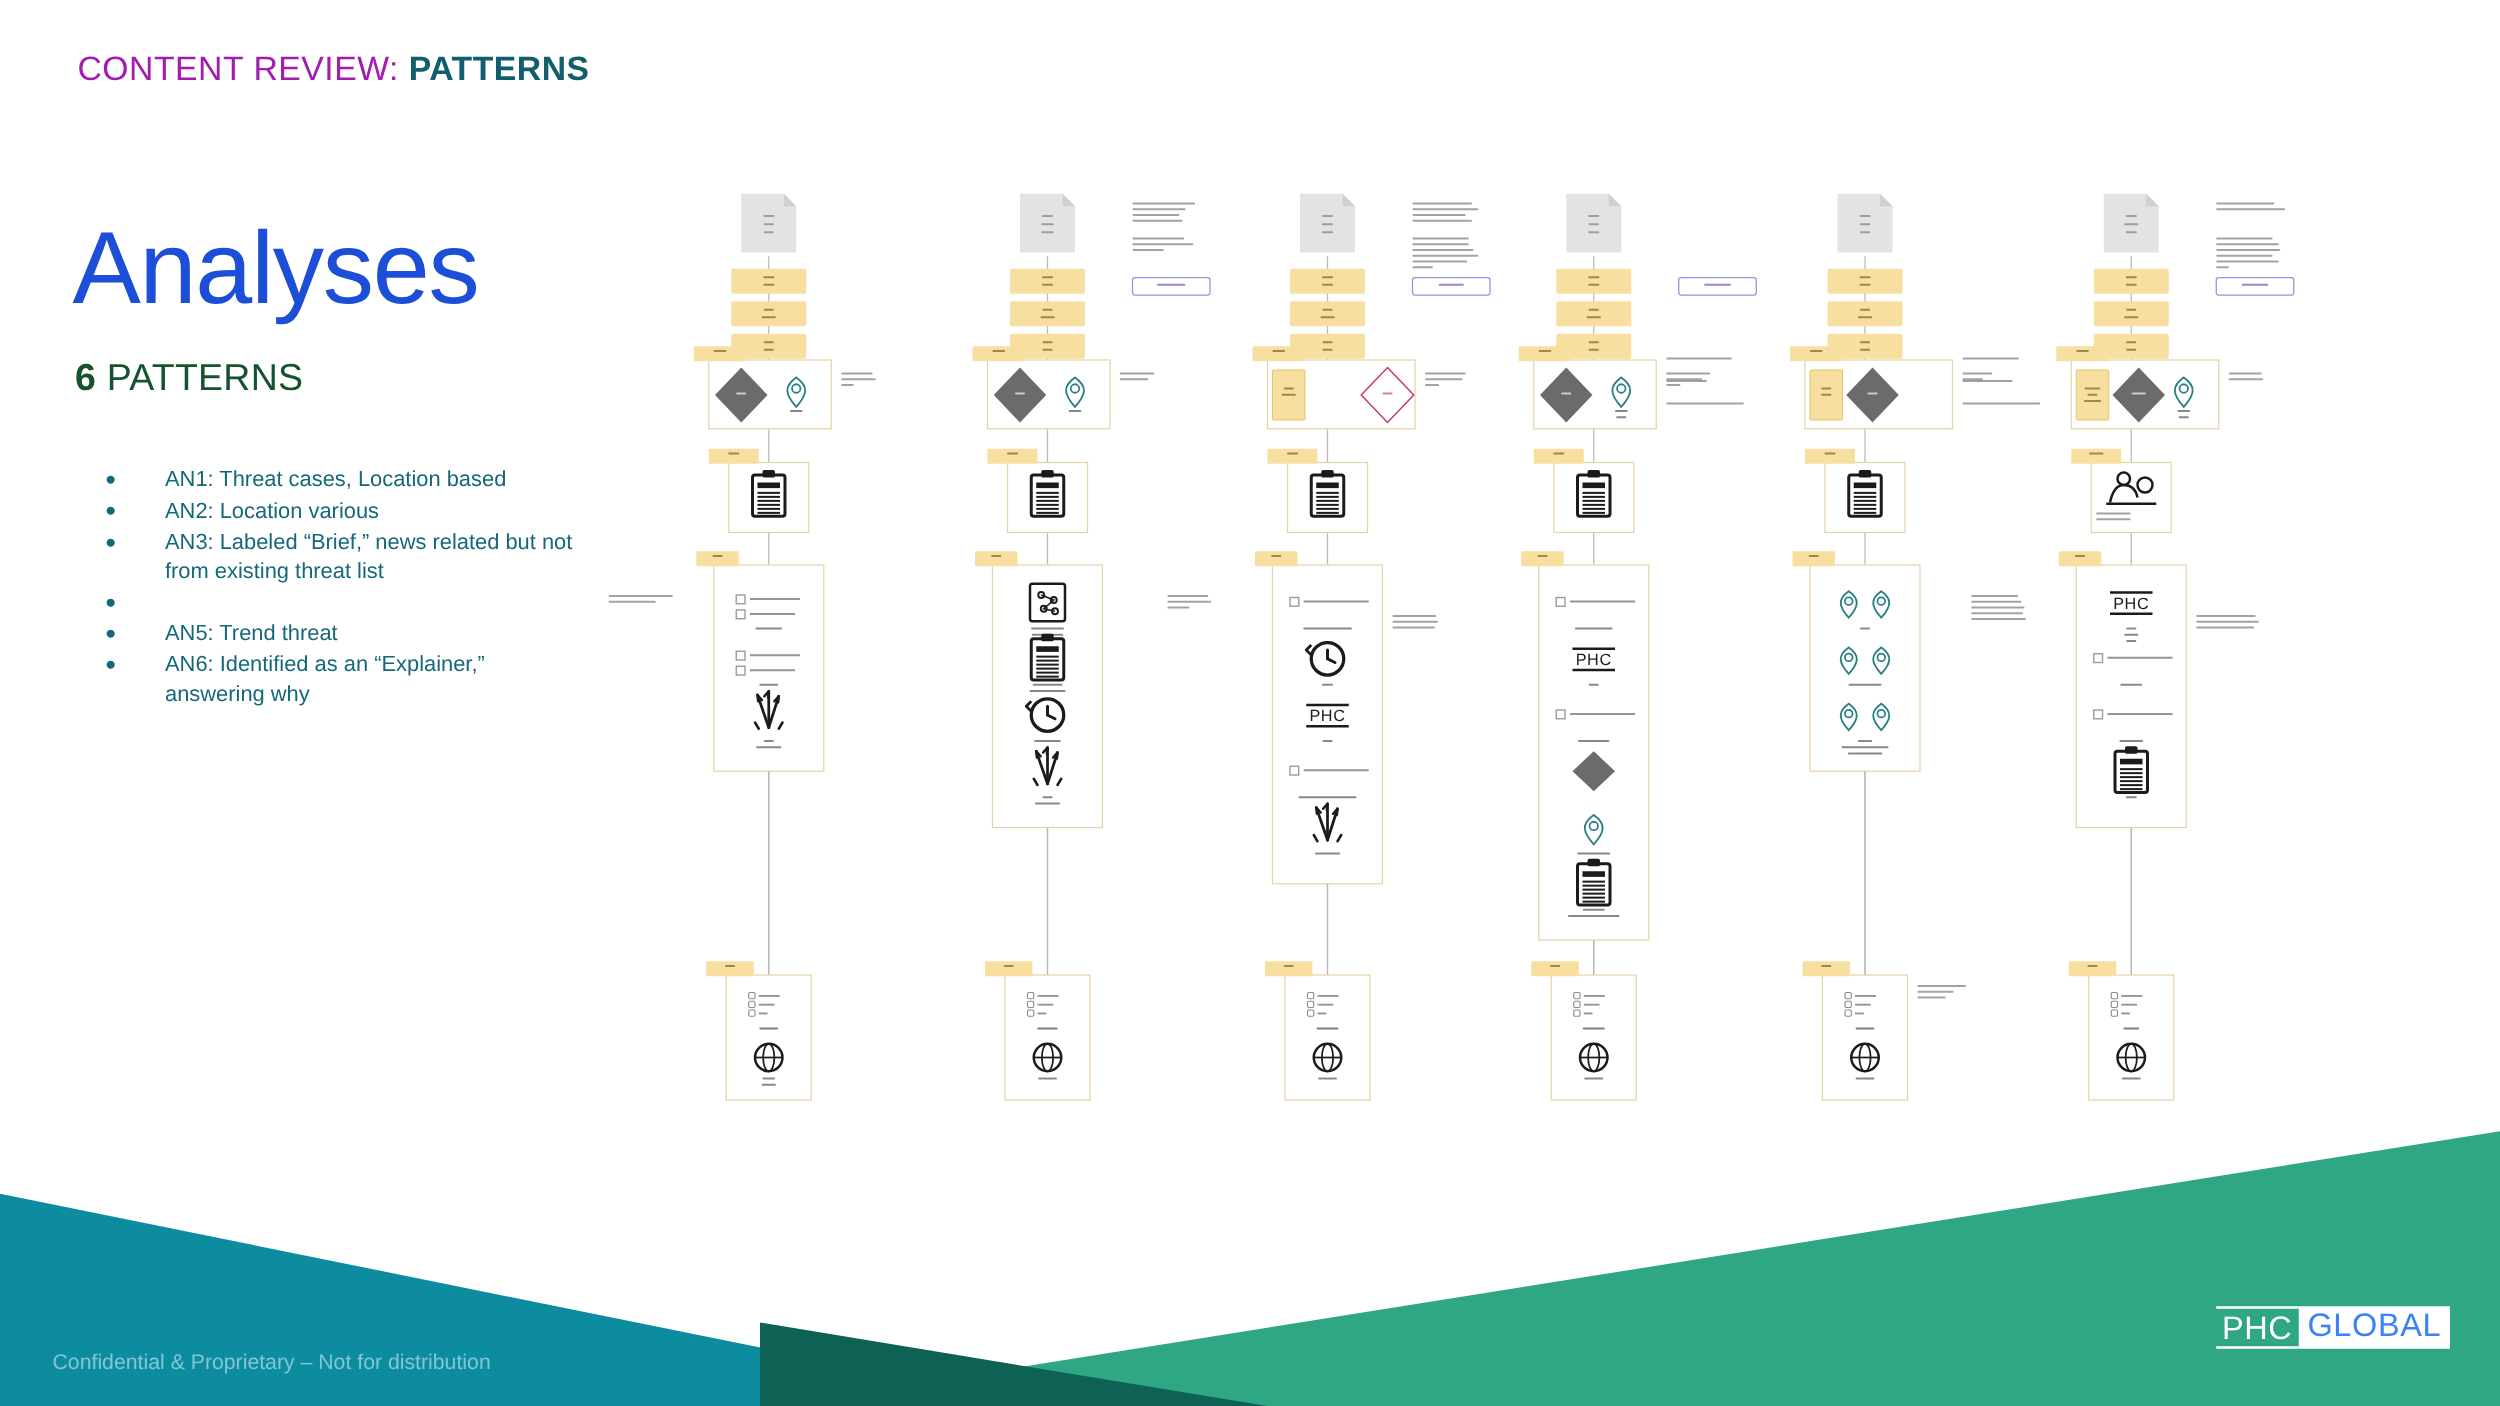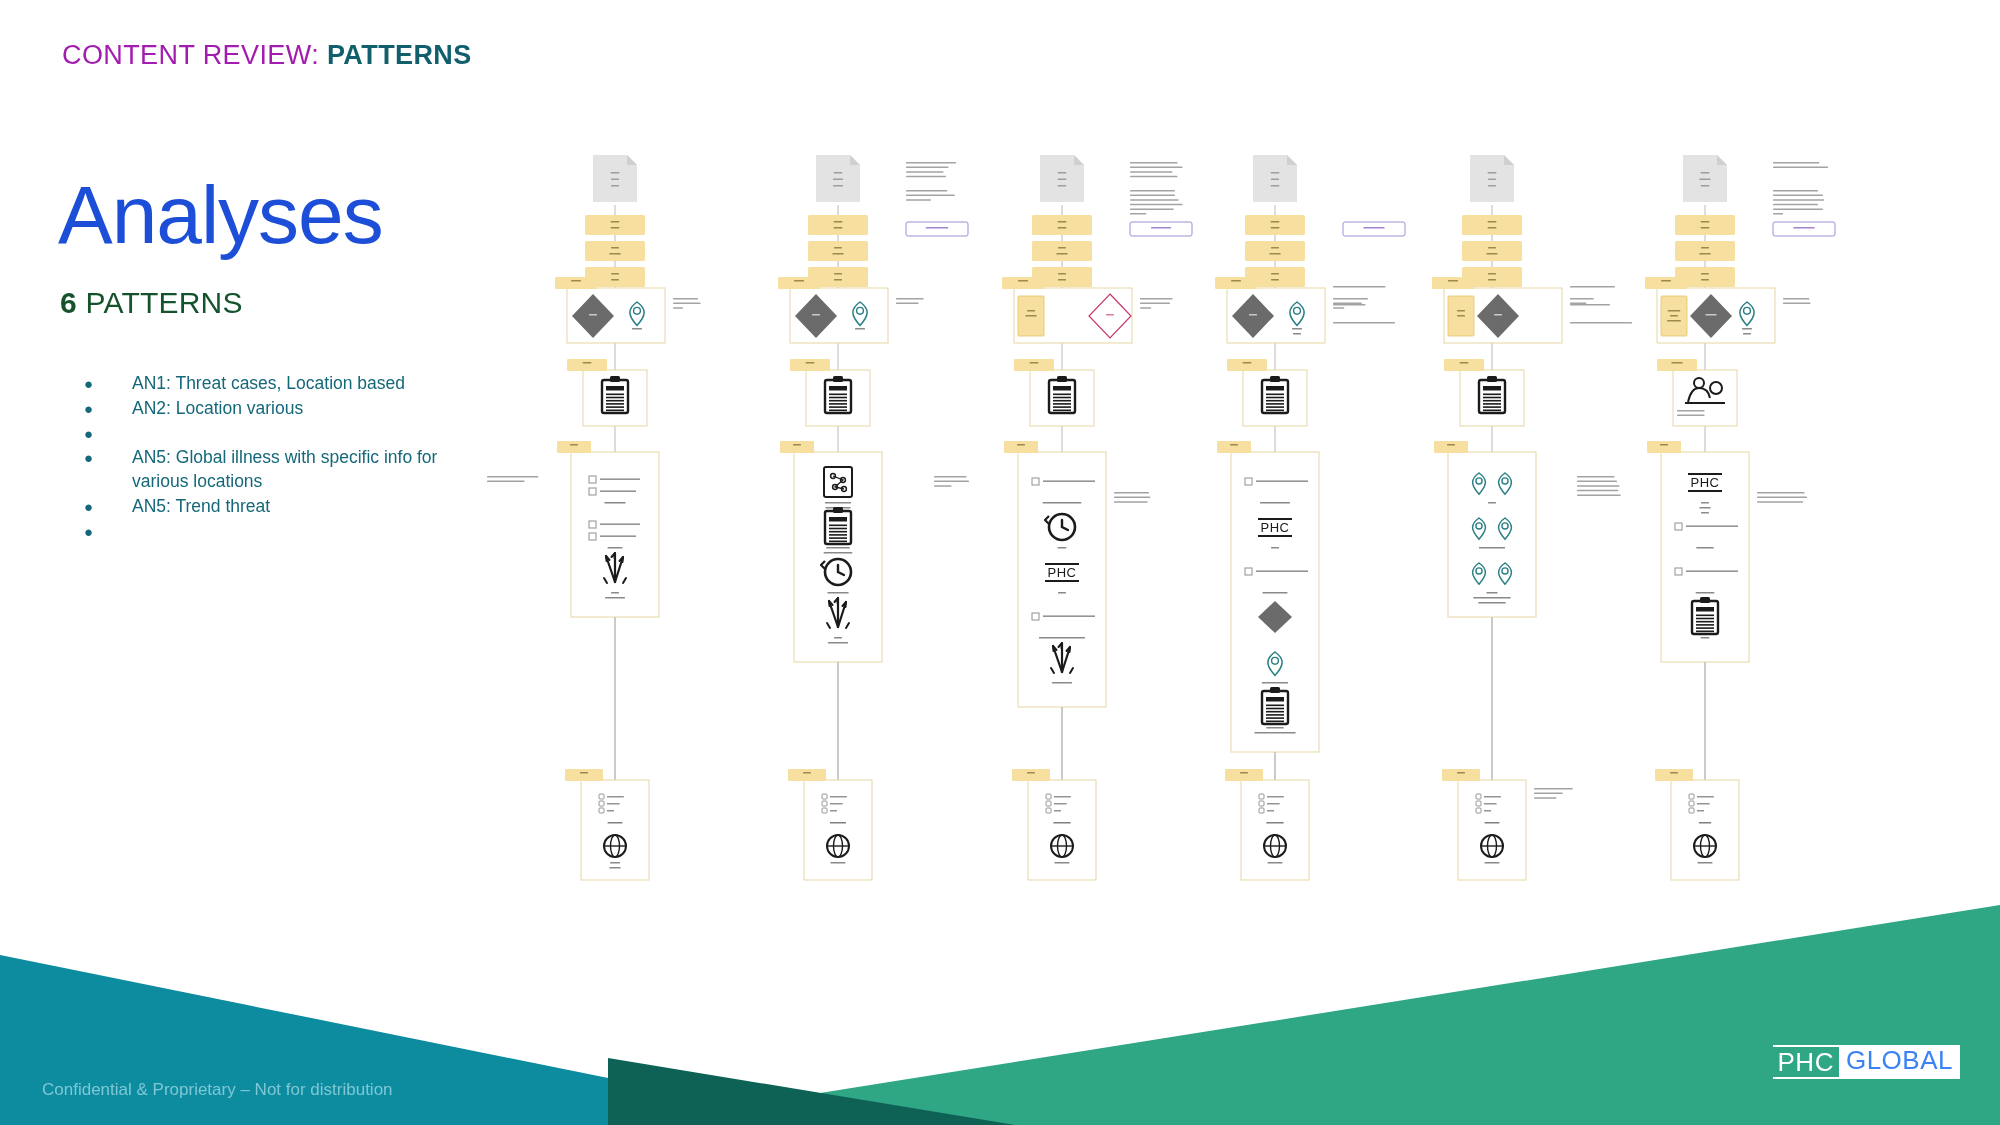--- a/index.html
+++ b/index.html
@@ -97,31 +97,32 @@
   <div class="bullet">
     <span class="dot">●</span>
     <span class="txt">AN1: Threat cases, Location based</span>
   </div>
   <div class="bullet">
     <span class="dot">●</span>
     <span class="txt">AN2: Location various</span>
   </div>
   <div class="bullet">
     <span class="dot">●</span>
+    <span class="txt">AN3: Labeled “Brief,” news related but not from existing threat list</span>
   </div>
   <div class="bullet">
     <span class="dot">●</span>
-    <span class="txt">AN5: Global illness with specific info for various locations</span>
   </div>
   <div class="bullet">
     <span class="dot">●</span>
     <span class="txt">AN5: Trend threat</span>
   </div>
   <div class="bullet">
     <span class="dot">●</span>
+    <span class="txt">AN6: Identified as an “Explainer,” answering why</span>
   </div>
 </div>
 
 <svg id="diagram" width="2000" height="1125" viewBox="0 0 2000 1125">
   <defs>
     <marker id="ar" markerWidth="7" markerHeight="7" refX="5" refY="3" orient="auto" markerUnits="strokeWidth">
       <path d="M0,0 L6,3 L0,6 z" fill="#9a9a9a"></path>
     </marker>
   </defs>
   <g id="diagram-columns">

